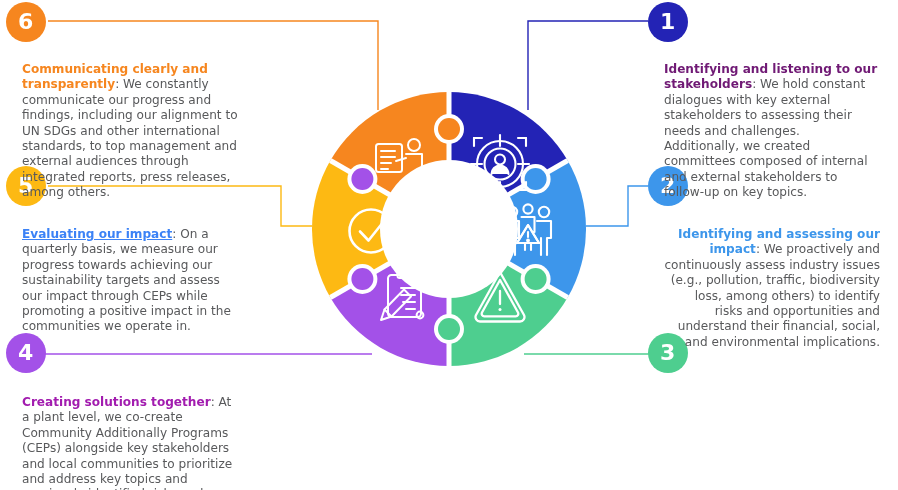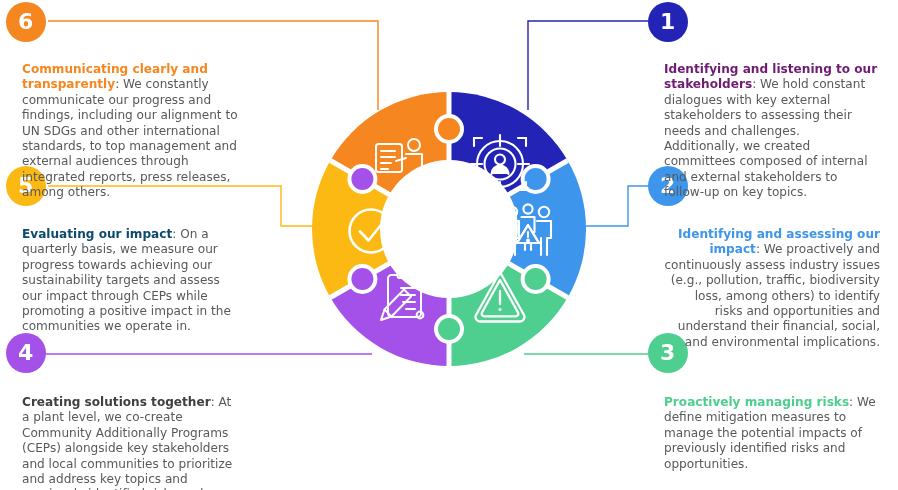--- a/index.html
+++ b/index.html
@@ -248,28 +248,25 @@
     <span>2</span>
   </div>
   <div class="badge" id="badge-3">
     <span>3</span>
   </div>
 
   <div class="block" id="text-6">
     <p><span class="lead" style="color: rgb(246, 134, 31);">Communicating clearly and transparently</span><span>: We constantly communicate our progress and findings, including our alignment to UN SDGs and other international standards, to top management and external audiences through integrated reports, press releases, among others.</span></p>
   </div>
   <div class="block" id="text-5">
-    <p><span class="lead" style="color: #0c4a6e;">Evaluating our impact</span><span>: On a quarterly basis, we measure our progress towards achieving our sustainability targets and assess our impact through CEPs while promoting a positive impact in the communities we operate in.</span></p>
+    <p><span class="lead" style="color: #3b82f6; text-decoration: underline;">Evaluating our impact</span><span>: On a quarterly basis, we measure our progress towards achieving our sustainability targets and assess our impact through CEPs while promoting a positive impact in the communities we operate in.</span></p>
   </div>
   <div class="block" id="text-4">
-    <p><span class="lead" style="color: #404040;">Creating solutions together</span><span>: At a plant level, we co-create Community Additionally Programs (CEPs) alongside key stakeholders and local communities to prioritize and address key topics and previously identified risks and opportunities.</span></p>
+    <p><span class="lead" style="color: #a21caf;">Creating solutions together</span><span>: At a plant level, we co-create Community Additionally Programs (CEPs) alongside key stakeholders and local communities to prioritize and address key topics and previously identified risks and opportunities.</span></p>
   </div>
   <div class="block" id="text-1">
     <p><span class="lead" style="color: #701a75;">Identifying and listening to our stakeholders</span><span>: We hold constant dialogues with key external stakeholders to assessing their needs and challenges. Additionally, we created committees composed of internal and external stakeholders to follow-up on key topics.</span></p>
   </div>
   <div class="block" id="text-2">
     <p><span class="lead" style="color: rgb(61, 150, 235);">Identifying and assessing our impact</span><span>: We proactively and continuously assess industry issues (e.g., pollution, traffic, biodiversity loss, among others) to identify risks and opportunities and understand their financial, social, and environmental implications.</span></p>
   </div>
-  <div class="block" id="text-3">
-    <p><span class="lead" style="color: rgb(78, 206, 143);">Proactively managing risks</span><span>: We define mitigation measures to manage the potential impacts of previously identified risks and opportunities.</span></p>
-  </div>
 
 </div>
 
 </body></html>

